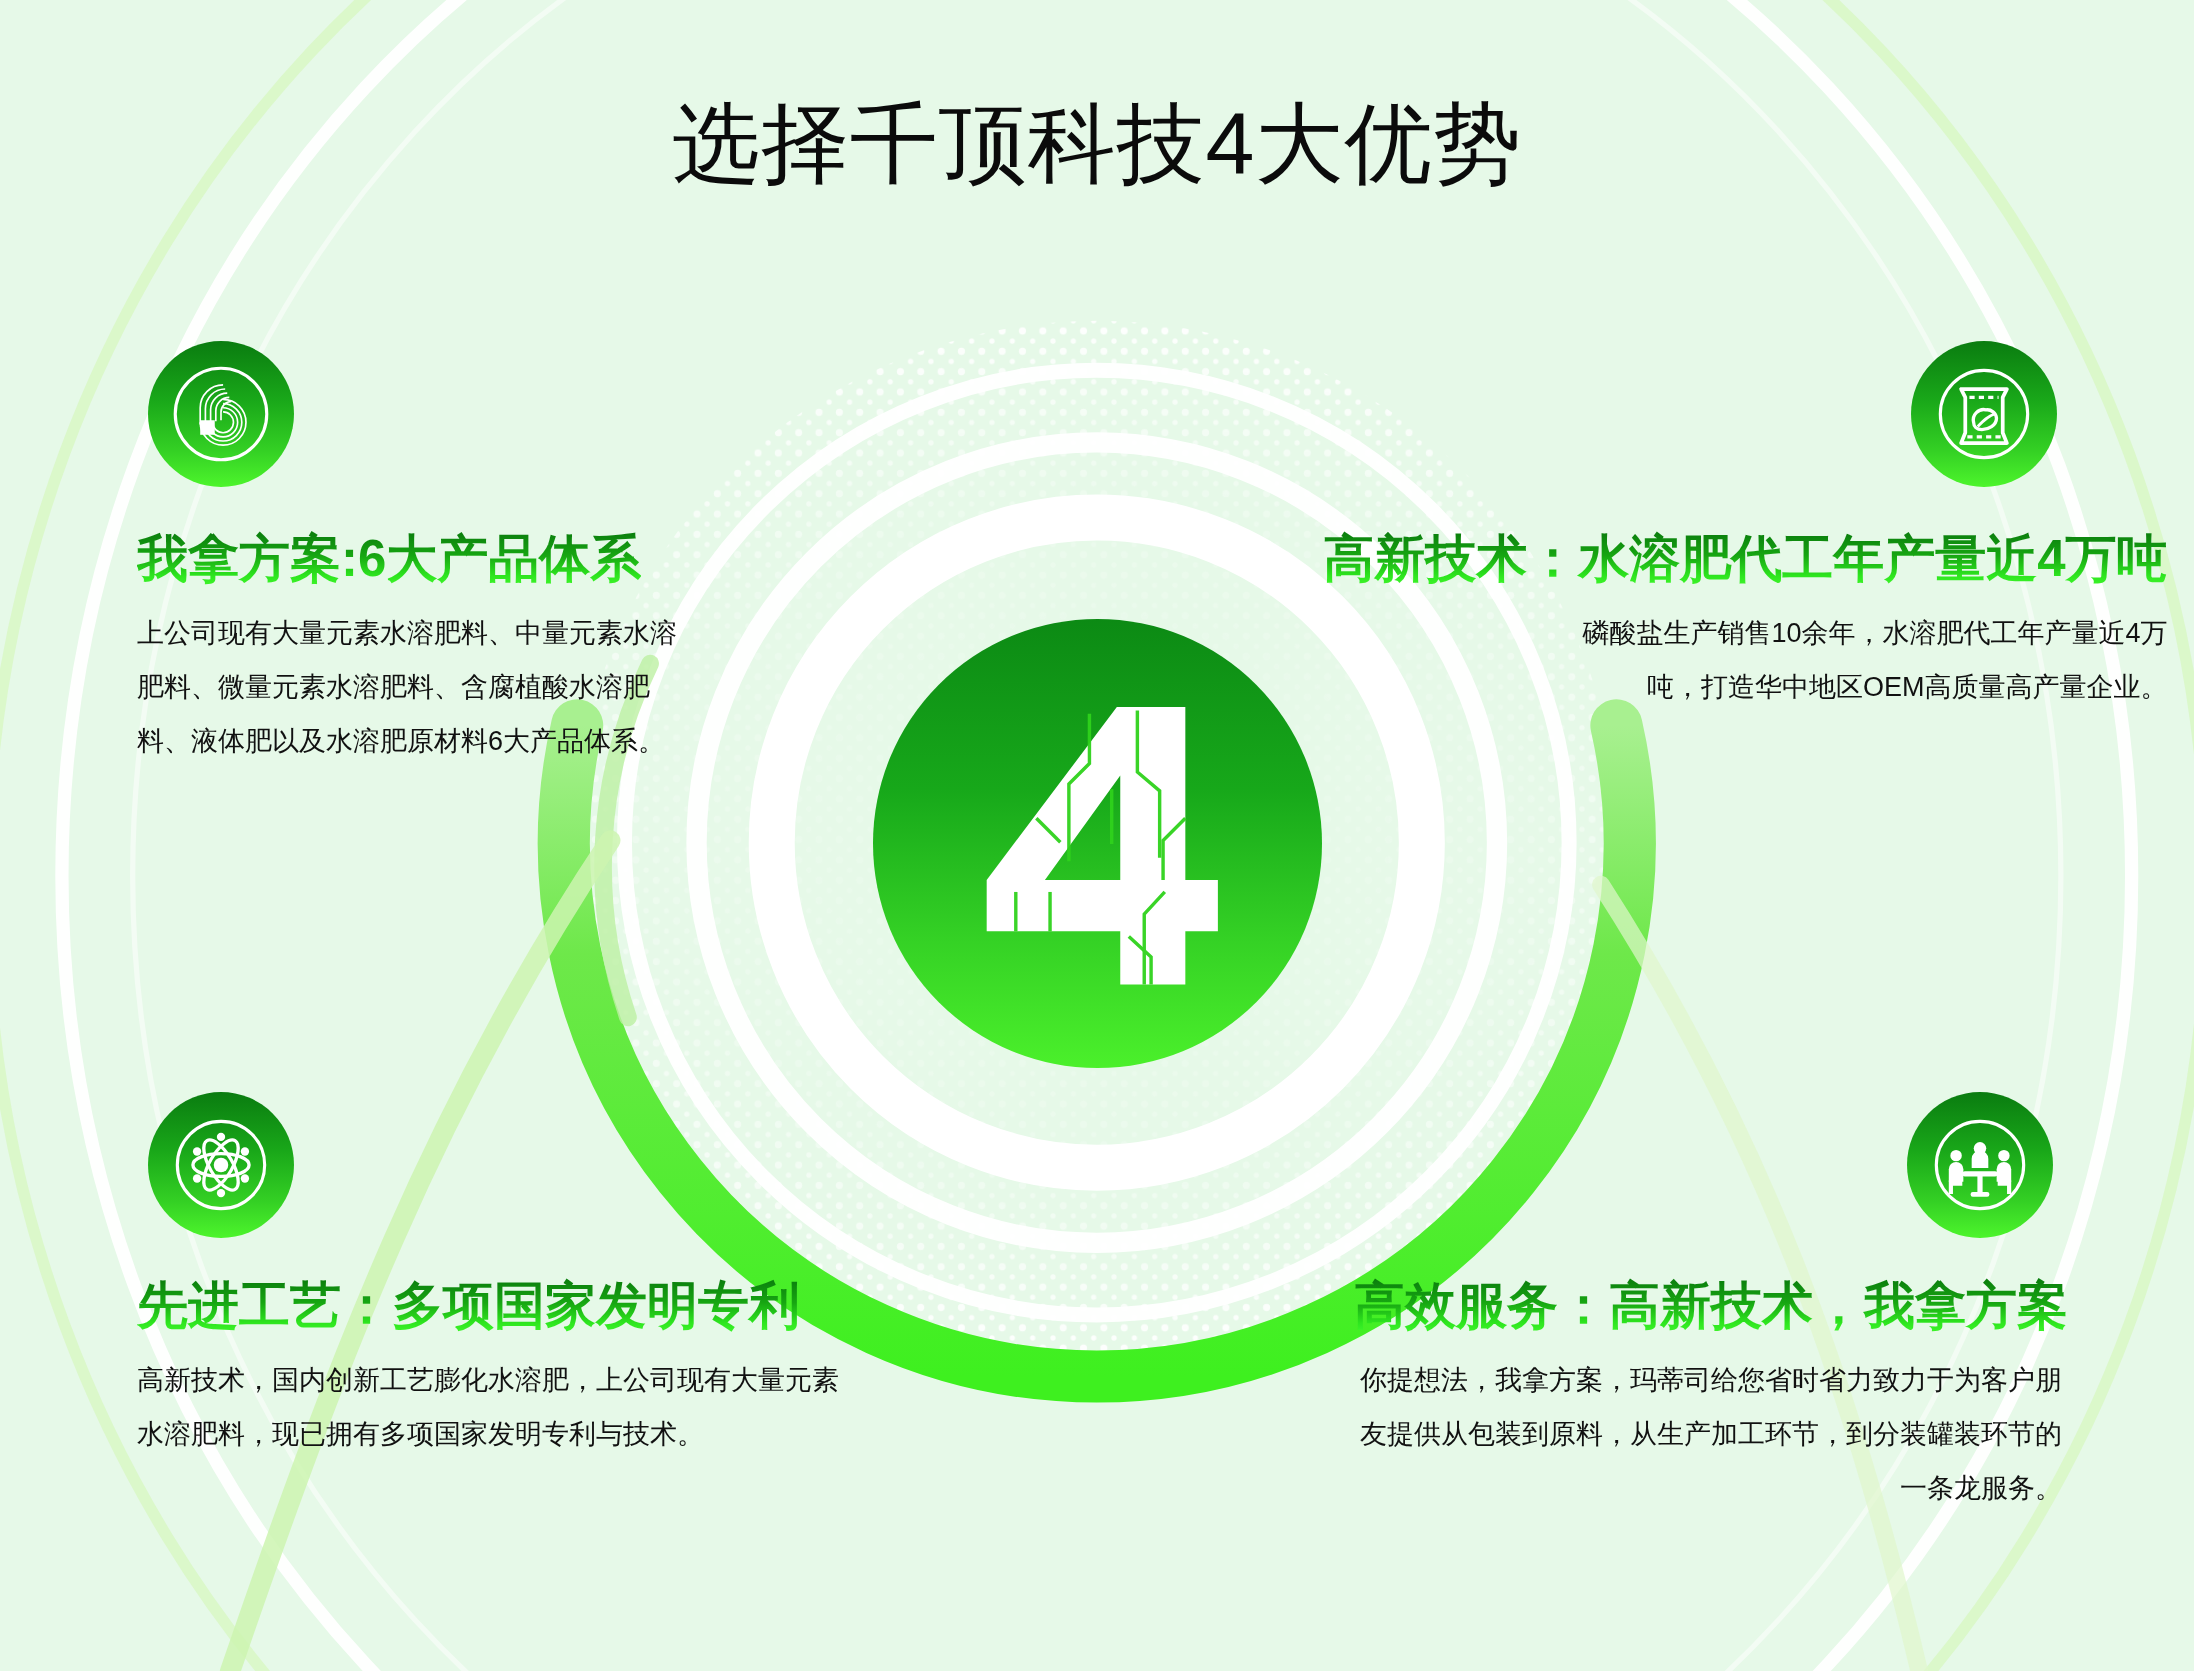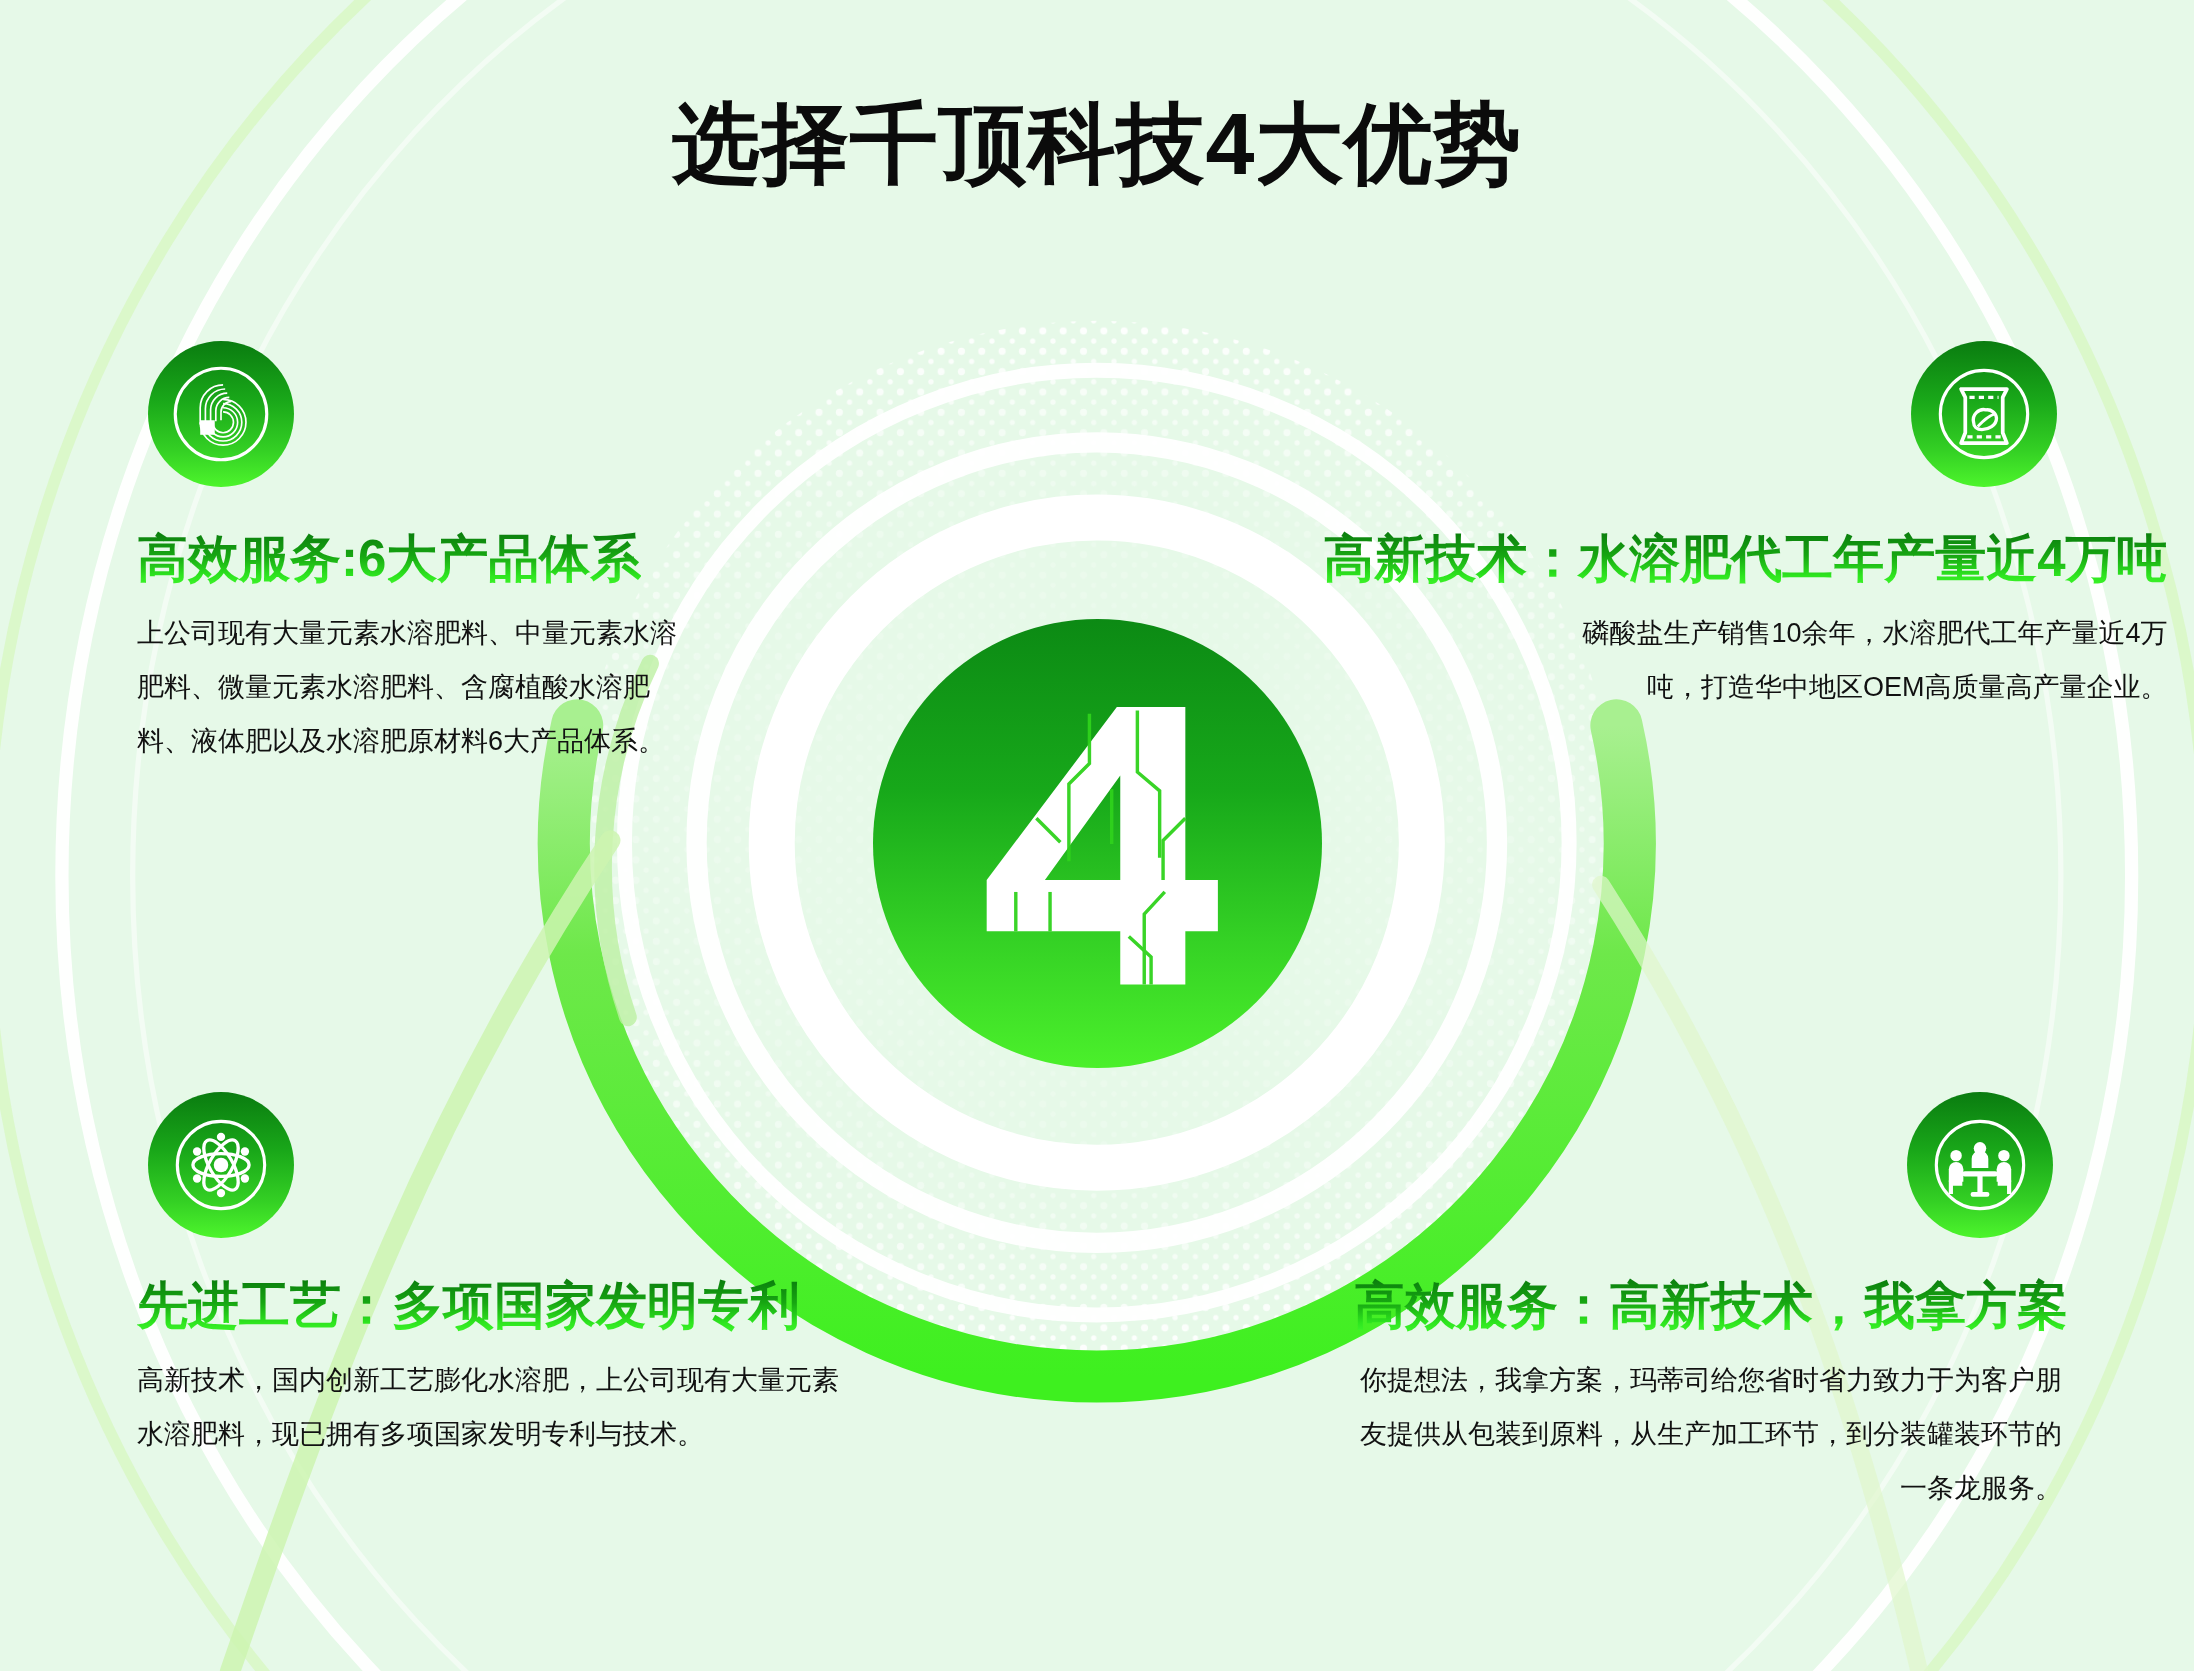--- a/index.html
+++ b/index.html
@@ -12,21 +12,21 @@
   #stage{position:absolute;inset:0;overflow:hidden;}
 
   
   .bg-svg{position:absolute;left:0;top:0;width:2194px;height:1672px;}
 
   
   .page-title{
     position:absolute;left:0;top:100px;width:2194px;
     text-align:center;
     font-size:88px;line-height:1;
-    font-weight:700;color:#0b0b0b;
+    font-weight:400;color:#0b0b0b;
     letter-spacing:0.9px;
     white-space:nowrap;
   }
 
   
   .center-badge{
     position:absolute;left:873px;top:619px;
     width:449px;height:449px;border-radius:50%;
     background:linear-gradient(180deg,#0c8a14 0%,#17a81a 38%,#35d225 72%,#4bf02b 100%);
     display:flex;align-items:center;justify-content:center;
@@ -159,21 +159,21 @@
           <path d="M58 34 a13 13 0 0 0 -13 13 l0 10"></path>
           <path d="M60 38 a10 10 0 0 0 -10 10 l0 8"></path>
           <path d="M30 58 a22 22 0 1 0 22 -22"></path>
           <path d="M34 58 a18 18 0 1 0 18 -18"></path>
           <path d="M38 58 a14 14 0 1 0 14 -14"></path>
           <path d="M42 58 a10 10 0 1 0 10 -10"></path>
         </g>
         <path d="M30 56 L44 56 L44 70 L30 70 Z" fill="#ffffff"></path>
       </svg>
     </div>
-    <div class="q-head">高效服务:6大产品体系</div>
+    <div class="q-head">我拿方案:6大产品体系</div>
     <div class="q-body">上公司现有大量元素水溶肥料、中量元素水溶肥料、微量元素水溶肥料、含腐植酸水溶肥料、液体肥以及水溶肥原材料6大产品体系。</div>
   </div>
 
   <div class="quad" id="q2">
     <div class="icon">
       <svg viewBox="0 0 100 100" aria-hidden="true">
         <circle cx="50" cy="50" r="42" fill="none" stroke="#ffffff" stroke-width="3"></circle>
         <path d="M28 26 L72 26 L68 34 L68 68 L72 78 L28 78 L32 68 L32 34 Z" fill="none" stroke="#ffffff" stroke-width="3.6" stroke-linejoin="round"></path>
         <path d="M36 34 L64 34" stroke="#ffffff" stroke-width="3" stroke-dasharray="5 4" fill="none"></path>
         <path d="M34 72 L66 72" stroke="#ffffff" stroke-width="3" stroke-dasharray="5 4" fill="none"></path>

